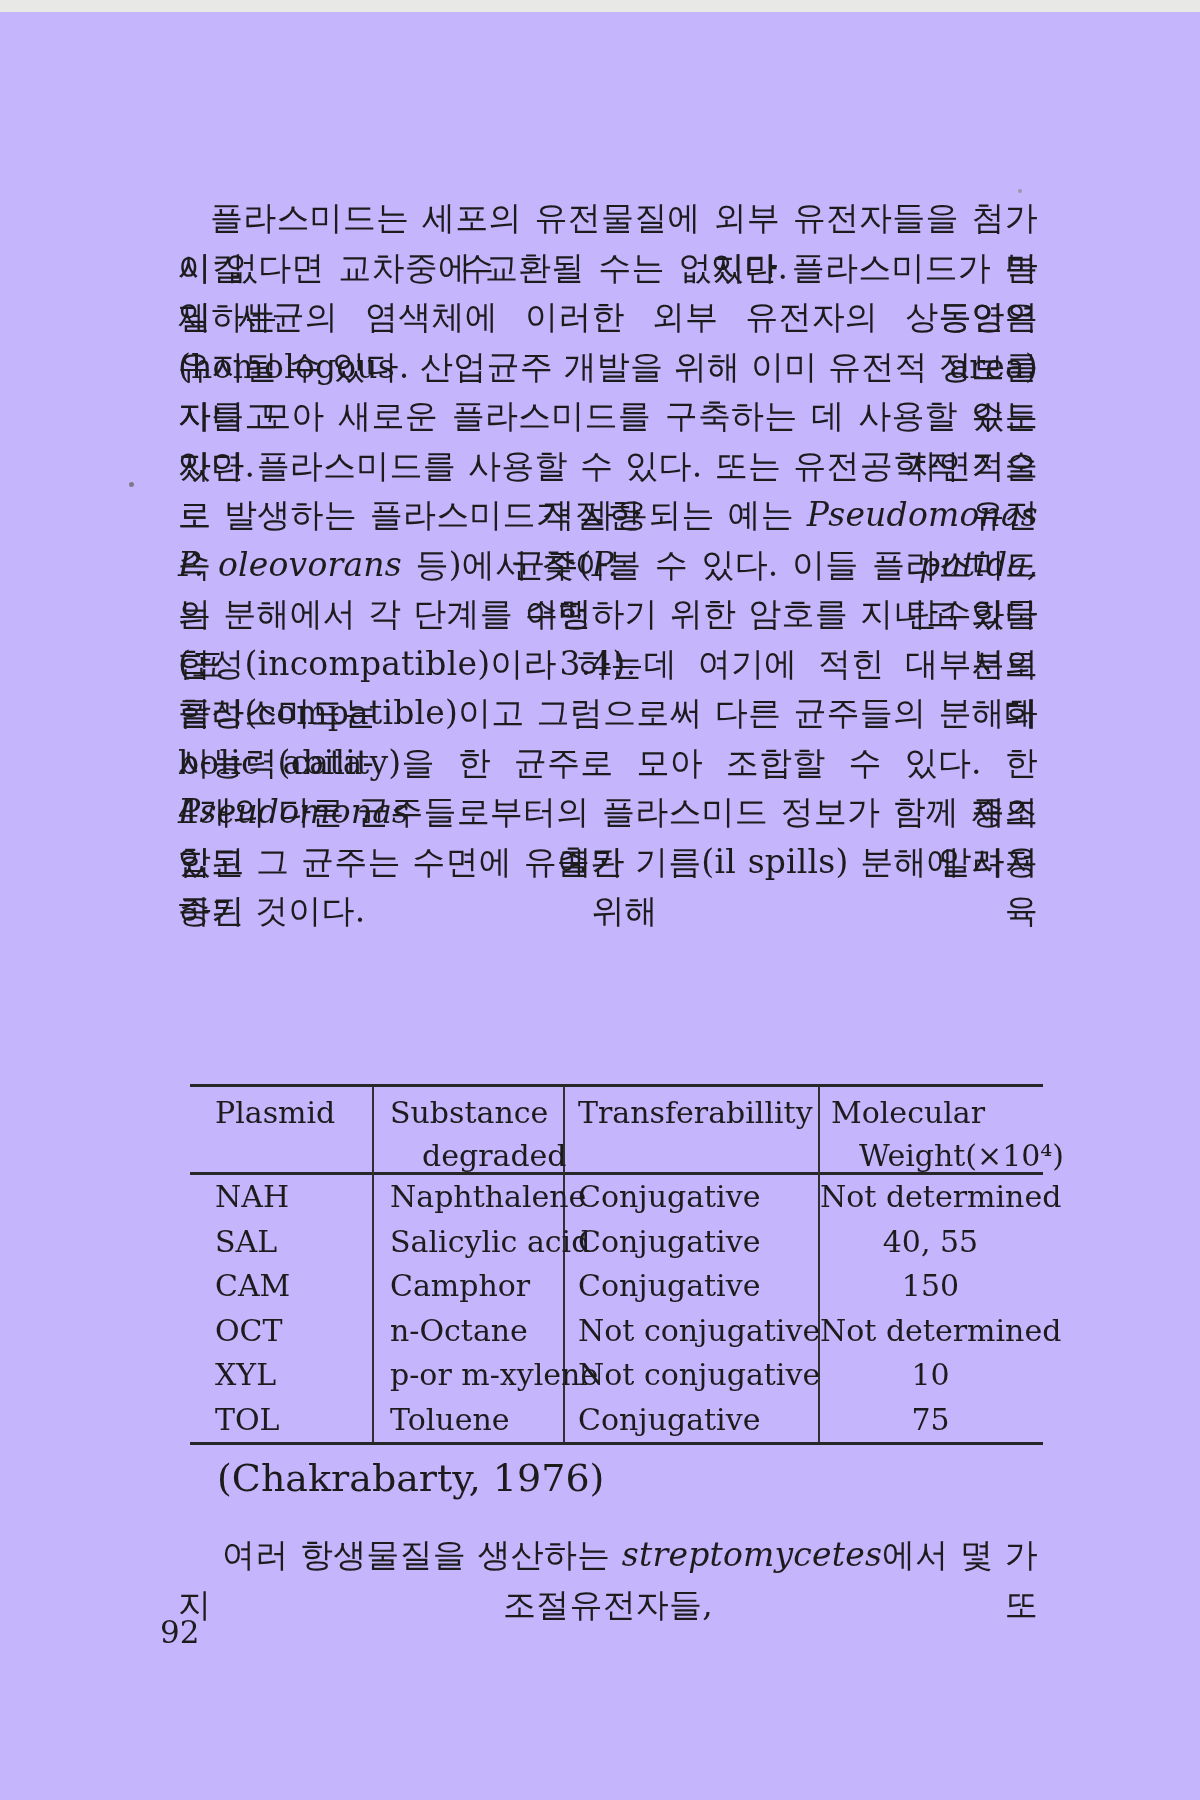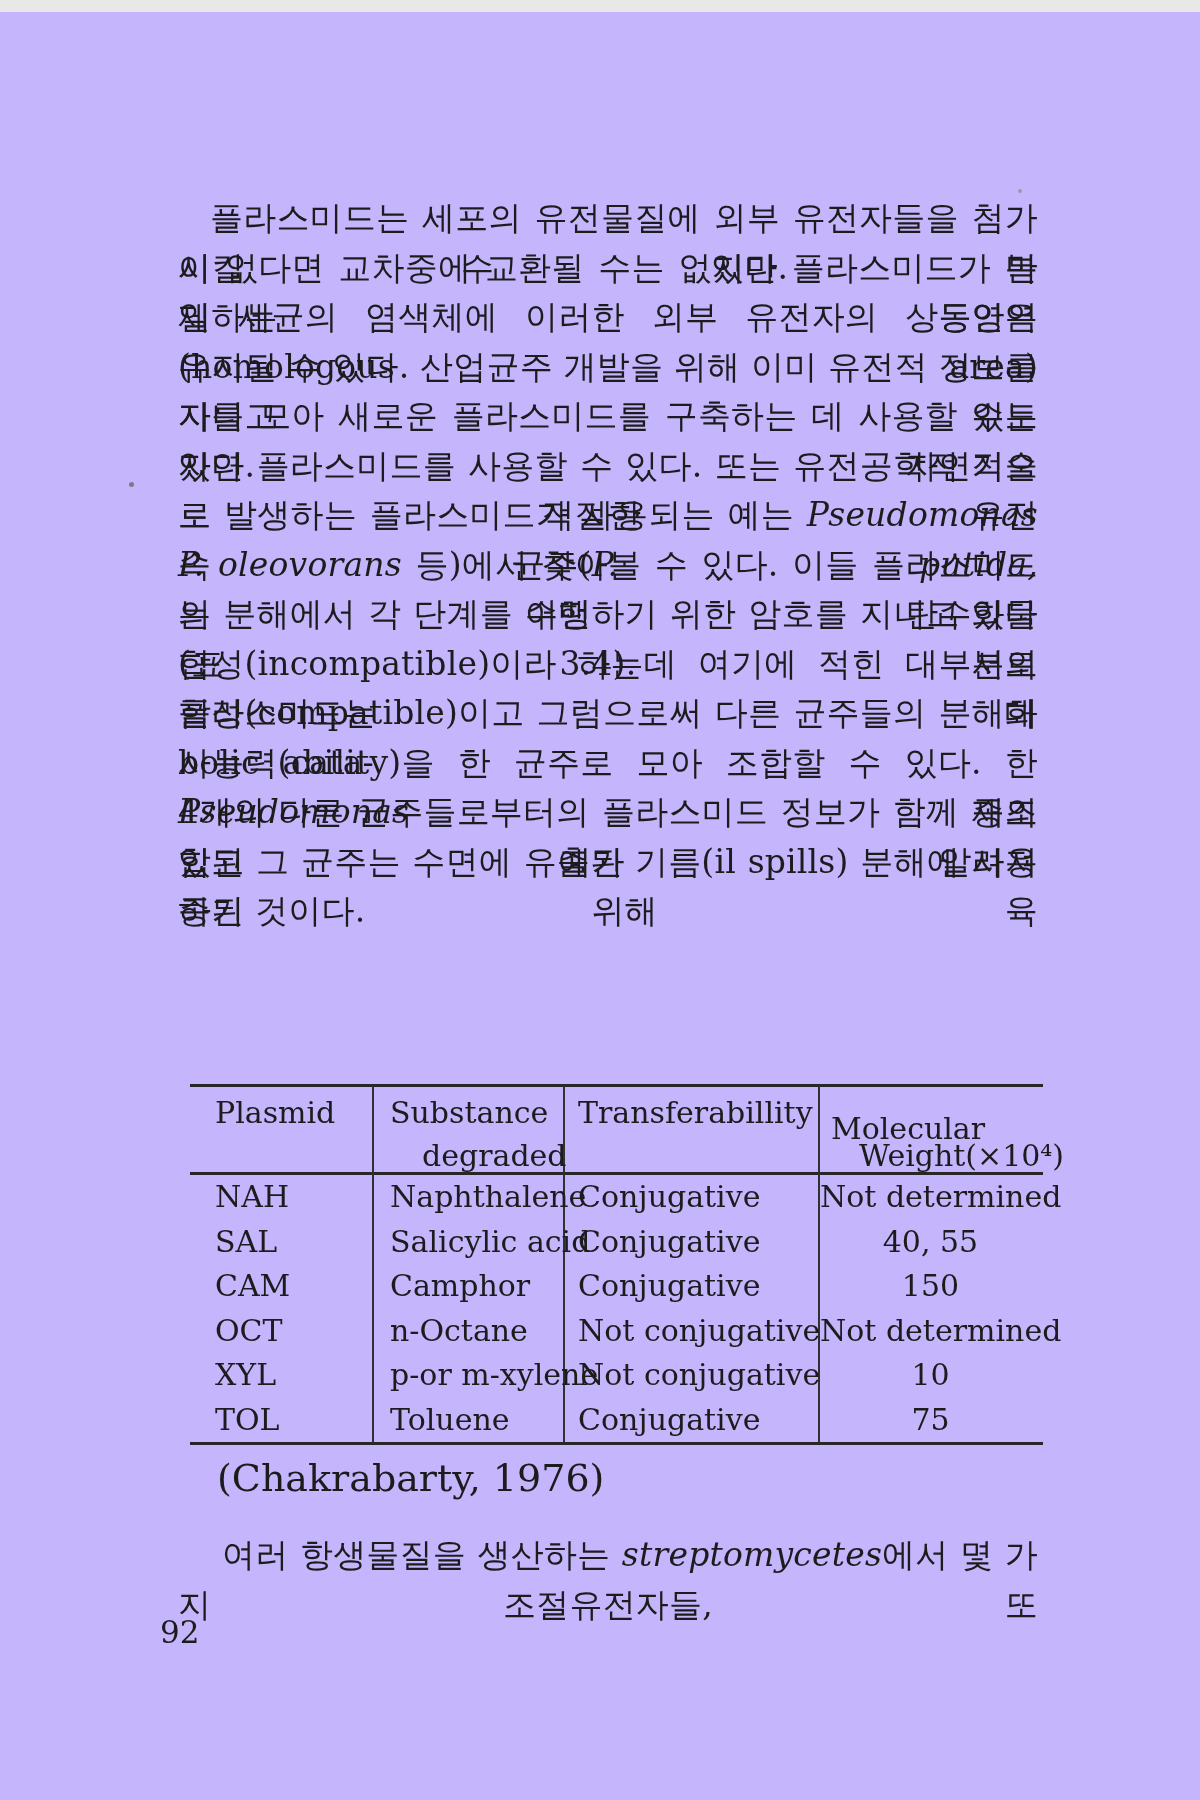--- a/index.html
+++ b/index.html
@@ -35,21 +35,21 @@
   .hrule.bot{top:358px;}
   .vrule{position:absolute;top:2px;bottom:3px;width:2px;background:#303030;}
   .vrule.v1{left:182px;}
   .vrule.v2{left:373px;}
   .vrule.v3{left:628px;}
   .th{position:absolute;font-size:30px;line-height:34px;white-space:nowrap;}
   .th1 {left:25px;top:12px;}
   .th2a{left:200px;top:12px;}
   .th2b{left:232px;top:55px;}
   .th3 {left:388px;top:12px;}
-  .th4a{left:641px;top:28px;text-align:center;}
+  .th4a{left:641px;top:12px;text-align:center;}
   .th4b{left:669px;top:55px;}
   .rows{position:absolute;left:0;top:91px;width:100%;}
   .row{position:relative;height:44.5px;}
   .cell{
     position:absolute;top:0;height:44.5px;line-height:44.5px;
     font-size:30px;white-space:nowrap;
   }
   .c1{left:25px;}
   .c2{left:200px;}
   .c3{left:388px;}

